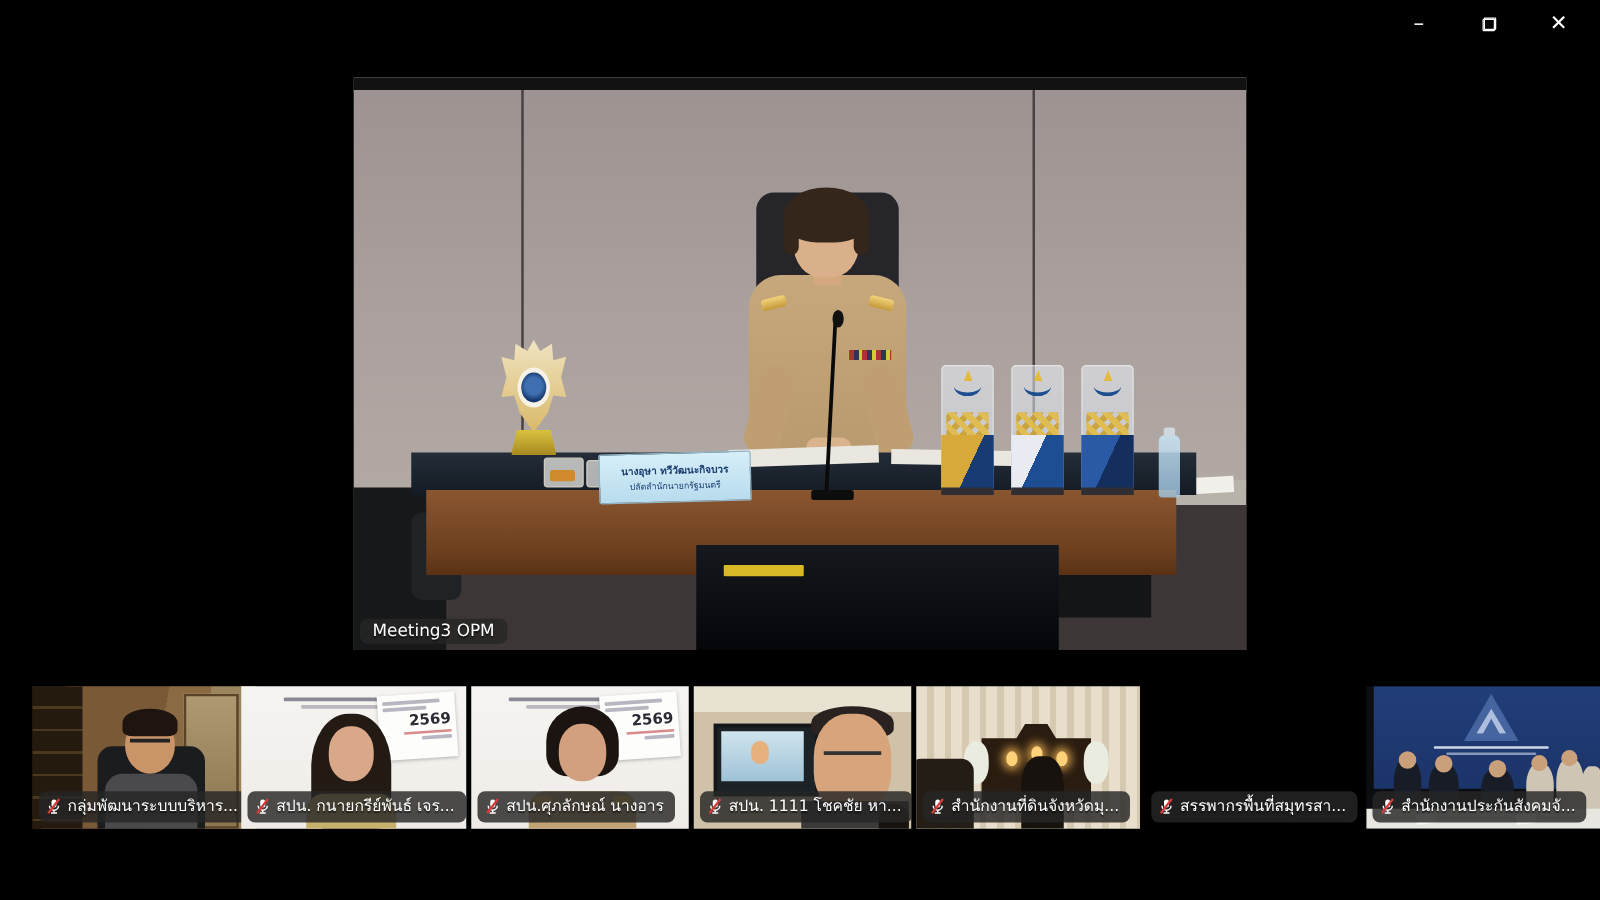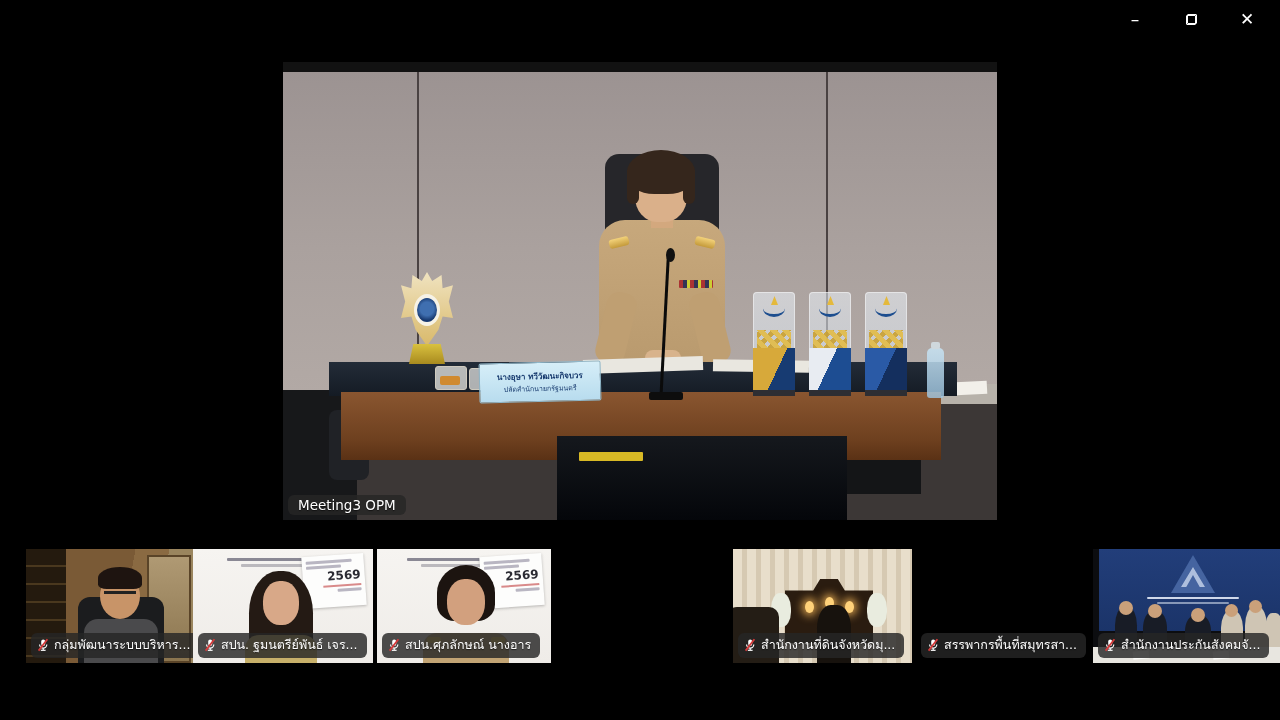--- a/index.html
+++ b/index.html
@@ -286,21 +286,21 @@
       <div class="sub"></div>
         <div class="ln" style="width:45%;margin-left:55%;"></div>
     </div>
     <div class="hair-long"></div>
     <div class="face"></div>
     <div class="body"></div>
     <div class="pill">
       <svg class="micmute" viewBox="0 0 14 14">
           <use href="#micmute-glyph"></use>
         </svg>
-      <span class="txt">สปน. ฐมนตรีย์พันธ์ เจร...</span>
+      <span class="txt">สปน. กนายกรีย์พันธ์ เจร...</span>
     </div>
   </div>
 
   <div class="tile t-white t3" style="left:377px;width:174px;">
     <div class="headingline" style="left:30px;top:9px;width:104px;"></div>
     <div class="headingline" style="left:44px;top:15px;width:76px;opacity:.55;"></div>
     <div class="poster">
       <div class="ln" style="width:85%;"></div>
         <div class="ln" style="width:65%;"></div>
       <div class="yr">2569</div>
@@ -313,20 +313,36 @@
     <div class="ep" style="left:50px;"></div>
     <div class="ep" style="left:114px;"></div>
     <div class="pill">
       <svg class="micmute" viewBox="0 0 14 14">
           <use href="#micmute-glyph"></use>
         </svg>
       <span class="txt">สปน.ศุภลักษณ์ นางอาร</span>
     </div>
   </div>
 
+  <div class="tile t-room4" style="left:555px;width:174px;">
+    <div class="tv"></div>
+    <div class="tvscreen"></div>
+    <div class="tvfig"></div>
+    <div class="manhair"></div>
+    <div class="manhead"></div>
+    <div class="manglasses"></div>
+    <div class="manbody"></div>
+    <div class="cornerhead"></div>
+    <div class="pill">
+      <svg class="micmute" viewBox="0 0 14 14">
+          <use href="#micmute-glyph"></use>
+        </svg>
+      <span class="txt">สปน. 1111 โชคชัย หา...</span>
+    </div>
+  </div>
 
   <div class="tile t-shrine" style="left:733px;width:179px;">
     <div class="altar"></div>
     <div class="glow" style="left:72px;"></div>
     <div class="glow" style="left:92px;top:48px;"></div>
     <div class="glow" style="left:112px;"></div>
     <div class="flowers-l"></div>
     <div class="flowers-r"></div>
     <div class="figure"></div>
     <div class="chair"></div>

